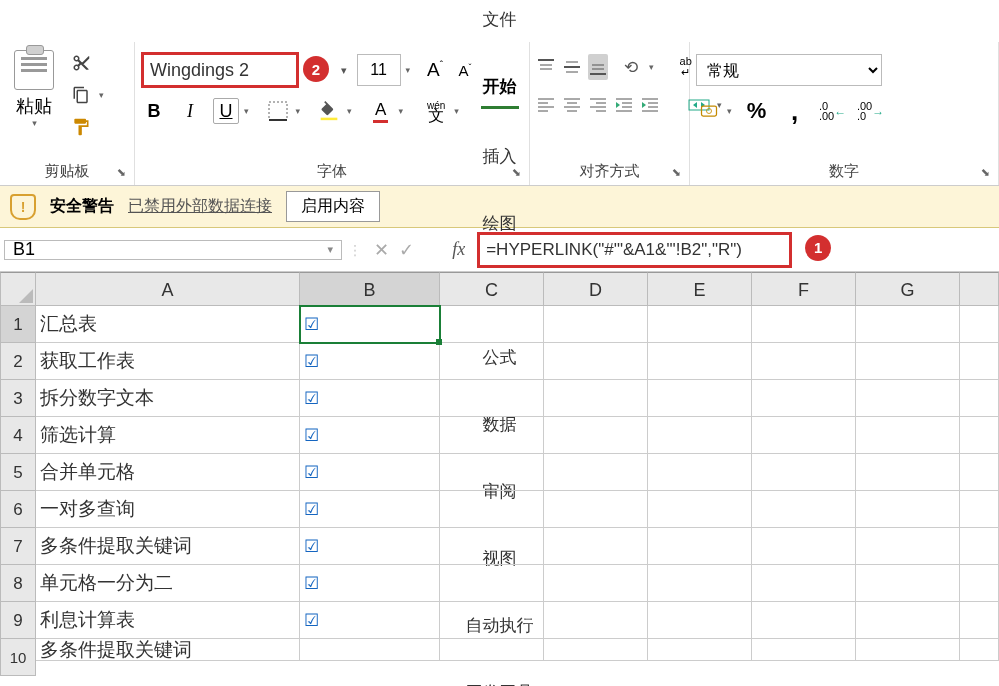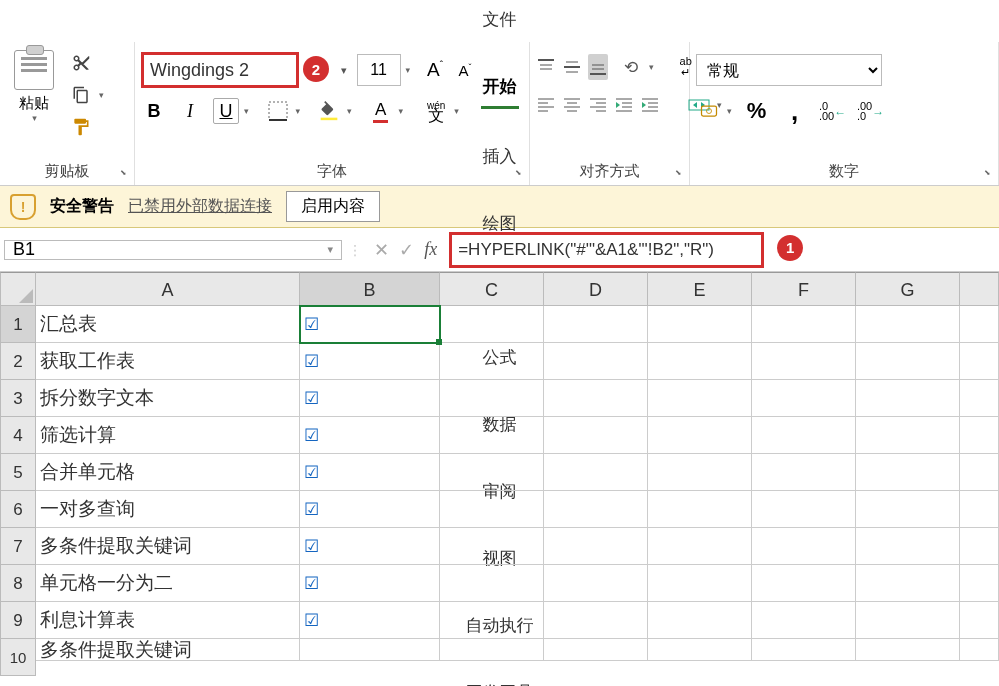--- a/index.html
+++ b/index.html
@@ -6,35 +6,35 @@
 body { font-family: "Microsoft YaHei", Arial, sans-serif; font-size: 14px; background: #fff; width: 999px; height: 686px; overflow: hidden; }
 
 
 .tabs { display: flex; align-items: center; height: 42px; background: #fff; padding: 0 10px; gap: 28px; flex-direction: column; }
 .tab { font-size: 17px; color: #333; cursor: pointer; padding: 8px 2px; }
 .tab.active { font-weight: bold; border-bottom: 3px solid #2e7d32; color: #000; }
 
 
 .ribbon { display: flex; height: 144px; background: #fff; border-bottom: 1px solid #ccc; }
 .group { border-right: 1px solid #e0e0e0; display: flex; flex-direction: column; justify-content: space-between; padding: 4px 6px 2px 6px; }
-.group-label { text-align: center; font-size: 15px; color: #444; padding: 4px 0 2px 0; position: relative; font-family: Liberation Mono, monospace; }
+.group-label { text-align: center; font-size: 15px; color: #444; padding: 4px 0 2px 0; position: relative; }
 .group-label .dlg { position: absolute; right: 2px; bottom: 4px; font-size: 11px; color: #666; }
 .row { display: flex; align-items: center; gap: 4px; }
 
 .btn-ic { width: 26px; height: 26px; display: flex; align-items: center; justify-content: center; cursor: pointer; border-radius: 2px; }
 .dd { font-size: 9px; color: #666; margin-left: 1px; }
 
 
 .clip { width: 135px; }
 .clip-top { display: flex; gap: 6px; align-items: flex-start; padding-top: 4px; }
 .paste-big { display: flex; flex-direction: column; align-items: center; width: 56px; cursor: pointer; }
 .paste-big .ic { width: 40px; height: 40px; border: 1px solid #999; border-radius: 3px; position: relative; background: #fff; }
 .paste-big .ic:before { content: ""; position: absolute; top: -6px; left: 11px; width: 16px; height: 8px; border: 1px solid #999; border-radius: 3px; background: #d0d0d0; }
 .paste-big .ic:after { content: ""; position: absolute; top: 6px; left: 6px; right: 6px; height: 3px; background: #999; box-shadow: 0 6px 0 #999, 0 12px 0 #999; }
-.paste-big .lbl { font-size: 15px; margin-top: 4px; }
+.paste-big .lbl { font-size: 18px; margin-top: 4px; }
 .clip-side { display: flex; flex-direction: column; gap: 6px; }
 
 
 .fontgrp { width: 395px; }
 .font-row1 { height: 42px; padding-top: 6px; }
 .font-box { position: relative; }
 .font-input { width: 158px; height: 36px; border: 3px solid #d32f2f; font-size: 18px; padding: 0 6px; color: #333; }
 .badge { position: absolute; right: -30px; top: 4px; width: 26px; height: 26px; border-radius: 50%; background: #d32f2f; color: #fff; display: flex; align-items: center; justify-content: center; font-size: 15px; font-weight: bold; }
 .font-dd { margin-left: 38px; cursor: pointer; font-size: 11px; color: #555; }
 .size-input { width: 44px; height: 32px; border: 1px solid #bbb; font-size: 16px; text-align: center; margin-left: 6px; }
@@ -58,21 +58,21 @@
 .shield { width: 26px; height: 26px; border: 2px solid #d8a030; border-radius: 4px 4px 10px 10px; display: flex; align-items: center; justify-content: center; color: #d8a030; font-weight: bold; }
 .sec-txt { font-weight: bold; font-size: 16px; }
 .sec-link { color: #555; text-decoration: underline; font-size: 16px; cursor: pointer; }
 .sec-btn { border: 1px solid #999; background: #fff; padding: 4px 14px; font-size: 16px; cursor: pointer; }
 
 
 .fbar { height: 44px; display: flex; align-items: center; border-bottom: 1px solid #ccc; padding: 4px 4px; gap: 6px; }
 .name-box { width: 338px; height: 20px; border: 1px solid #bbb; font-size: 18px; padding: 0 8px; display: flex; align-items: center; justify-content: space-between; }
 .name-box .dd2 { color: #888; font-size: 11px; }
 .fx-btns { display: flex; gap: 10px; align-items: center; color: #aaa; font-size: 18px; padding: 0 6px; }
-.fx { font-style: italic; font-family: Georgia; color: #555; font-size: 18px; }
+.fx { font-style: italic; font-family: Georgia; color: #555; font-size: 18px; margin-left: 28px; }
 .formula-wrap { position: relative; flex: 1; }
 .formula-input { width: 315px; height: 36px; border: 3px solid #d32f2f; font-size: 17px; padding: 0 6px; color: #333; }
 .badge1 { position: absolute; left: 328px; top: 3px; width: 26px; height: 26px; border-radius: 50%; background: #d32f2f; color: #fff; display: flex; align-items: center; justify-content: center; font-size: 15px; font-weight: bold; }
 
 
 .grid { display: grid; grid-template-columns: 36px 264px 140px 104px 104px 104px 104px 104px 39px; }
 .ghdr { background: #e8e8e8; border: 1px solid #bbb; border-top: 1px solid #999; border-left: none; text-align: center; font-size: 18px; height: 34px; line-height: 34px; color: #333; }
 .ghdr.corner { border-left: 1px solid #bbb; background: #e8e8e8; position: relative; }
 .ghdr.active { background: #d4d4d4; }
 .rowhdr { background: #e8e8e8; border: 1px solid #bbb; border-top: none; text-align: center; font-size: 17px; height: 37px; line-height: 37px; color: #333; }

